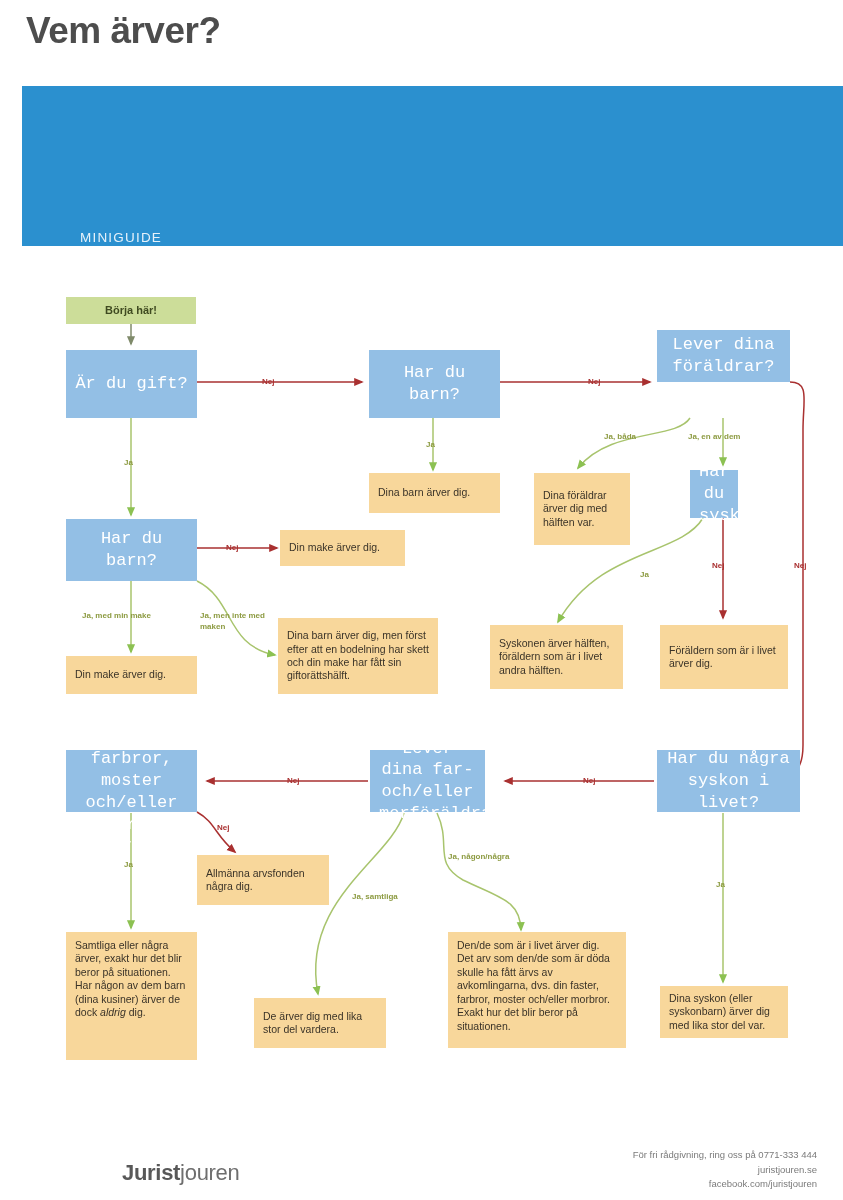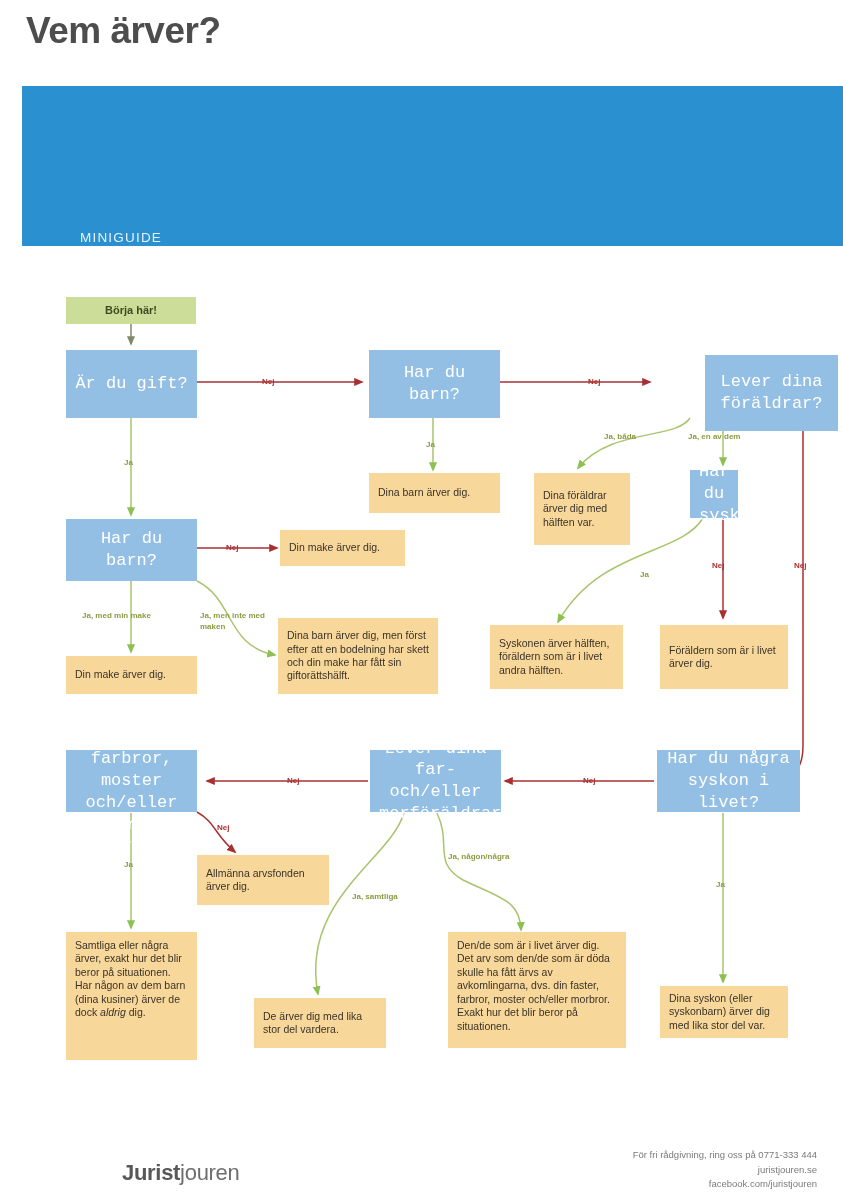--- a/index.html
+++ b/index.html
@@ -123,21 +123,21 @@
   </div>
 
   <div class="node q" style="left:66px;top:350px;width:131px;height:68px;">
     <div class="txt">Är du gift?</div>
   </div>
 
   <div class="node q" style="left:369px;top:350px;width:131px;height:68px;">
     <div class="txt">Har du barn?</div>
   </div>
 
-  <div class="node q" style="left:657px;top:355px;width:133px;height:76px;margin-left:48px;">
+  <div class="node q" style="left:657px;top:330px;width:133px;height:52px;">
     <div class="txt">Lever dina föräldrar?</div>
   </div>
 
   <div class="node res" style="left:369px;top:473px;width:131px;height:40px;">
     <div class="txt">Dina barn ärver dig.</div>
   </div>
 
   <div class="node res" style="left:534px;top:473px;width:96px;height:72px;">
     <div class="txt">Dina föräldrar ärver dig med hälften var.</div>
   </div>
@@ -167,30 +167,30 @@
   </div>
 
   <div class="node res" style="left:660px;top:625px;width:128px;height:64px;">
     <div class="txt">Föräldern som är i livet ärver dig.</div>
   </div>
 
   <div class="node q" style="left:66px;top:750px;width:131px;height:62px;">
     <div class="txt">Har du faster, farbror, moster och/eller morbror i livet?</div>
   </div>
 
-  <div class="node q" style="left:370px;top:750px;width:131px;height:62px;">
+  <div class="node q" style="left:370px;top:750px;width:115px;height:62px;">
     <div class="txt">Lever dina far- och/eller morföräldrar?</div>
   </div>
 
   <div class="node q" style="left:657px;top:750px;width:143px;height:62px;">
     <div class="txt">Har du några syskon i livet?</div>
   </div>
 
   <div class="node res" style="left:197px;top:855px;width:132px;height:50px;">
-    <div class="txt">Allmänna arvsfonden ärver dig.</div>
+    <div class="txt">Allmänna arvsfonden några dig.</div>
   </div>
 
   <div class="node res" style="left:66px;top:932px;width:131px;height:128px;align-items:flex-start;">
     <div class="txt">
       <span>Samtliga eller några ärver, exakt hur det blir beror på situationen. Har någon av dem barn (dina kusiner) ärver de dock </span><em>aldrig</em><span> dig.</span>
     </div>
   </div>
 
   <div class="node res" style="left:254px;top:998px;width:132px;height:50px;">
     <div class="txt">De ärver dig med lika stor del vardera.</div>

